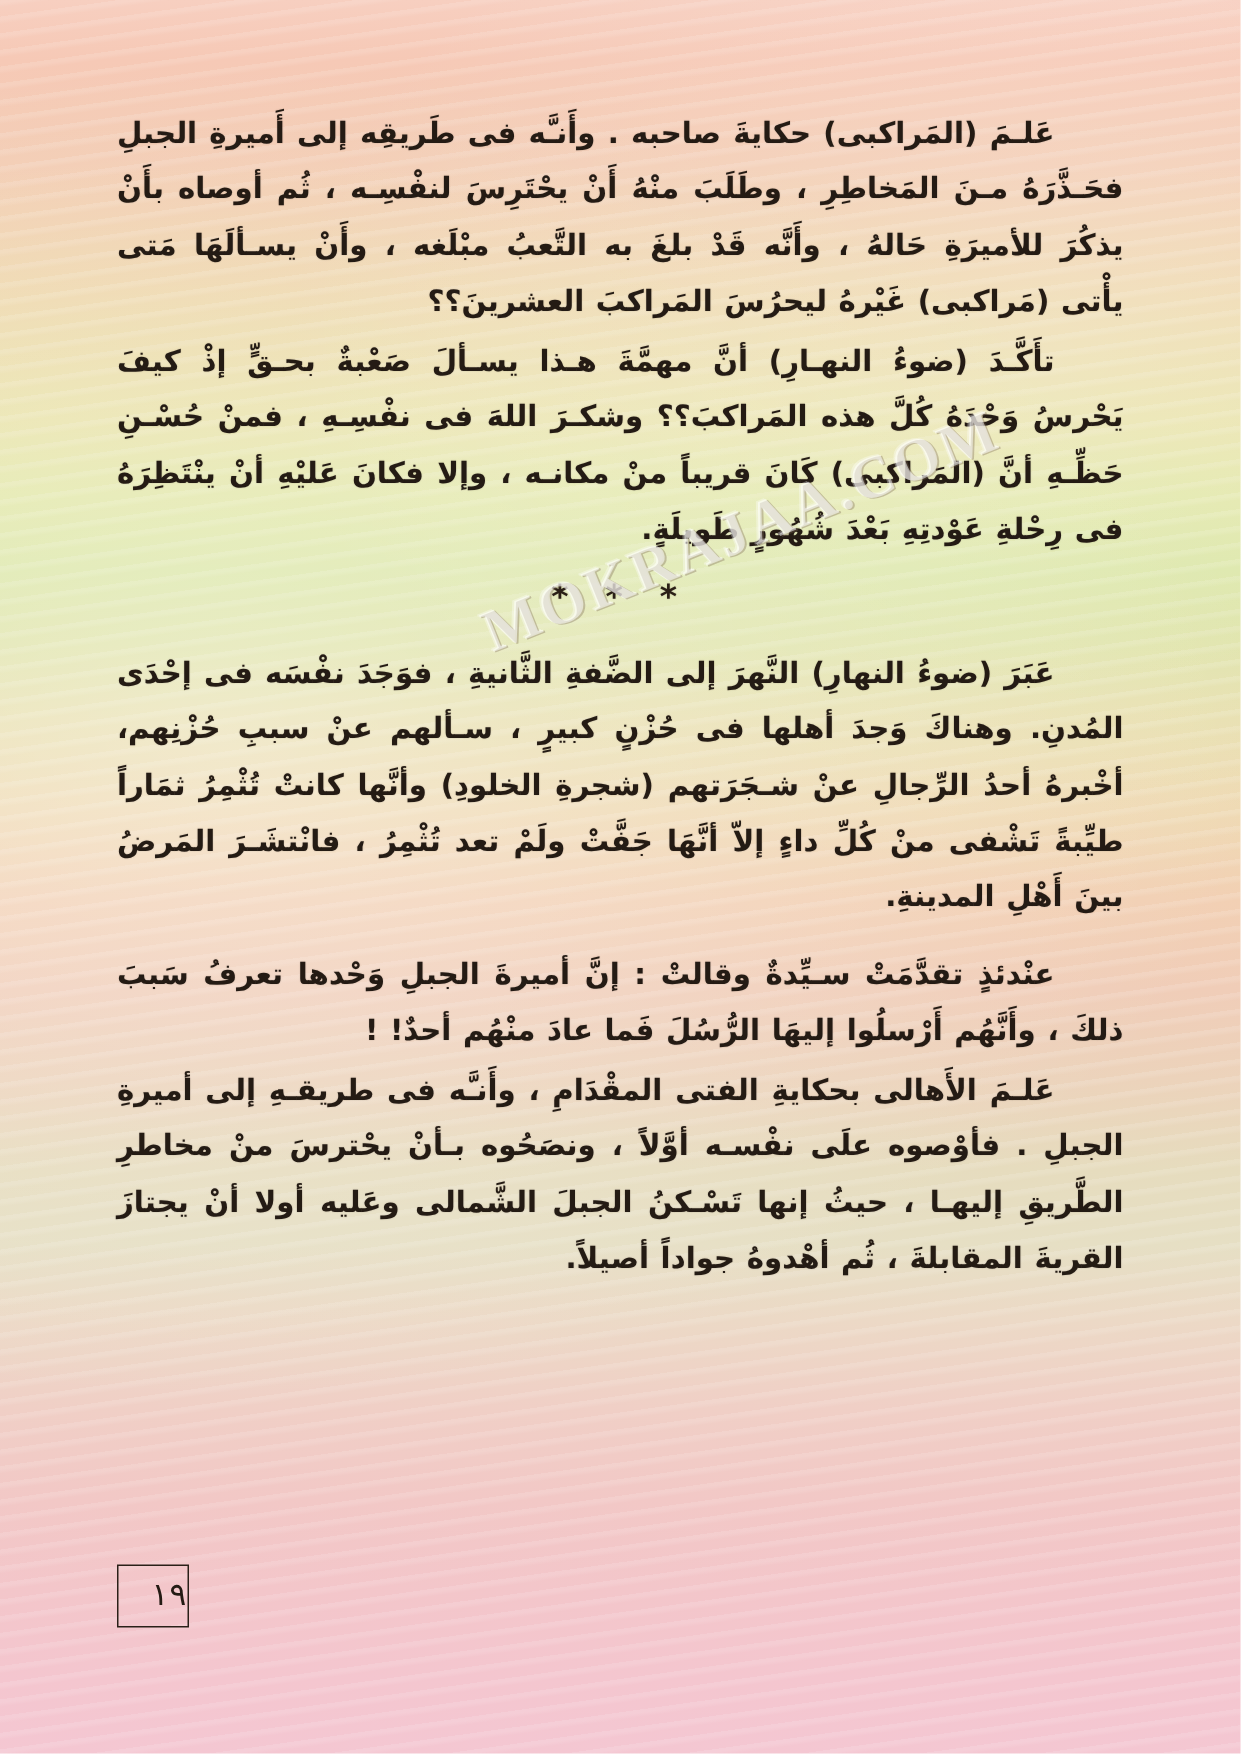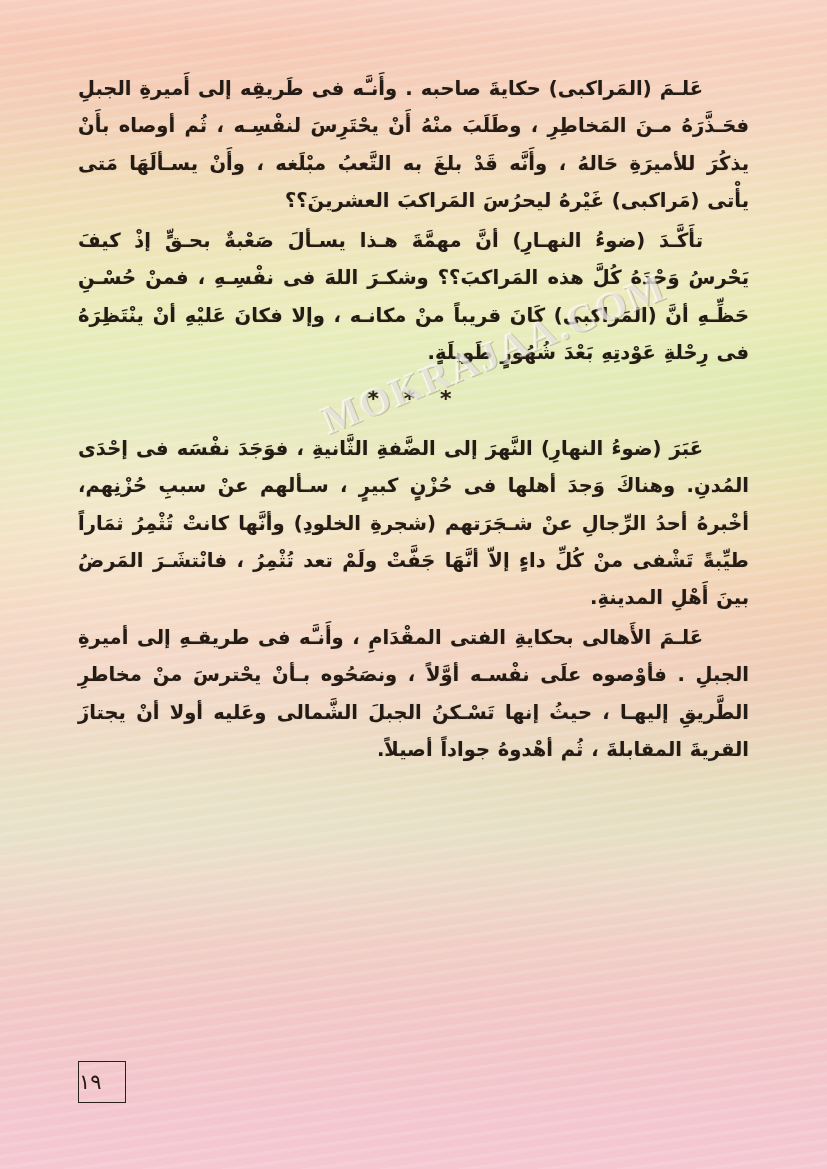--- a/index.html
+++ b/index.html
@@ -124,51 +124,52 @@
       -1px -1px 0 rgba(255,255,255,0.35);
     pointer-events: none;
     white-space: nowrap;
     direction: ltr;
   }
 
   
   .page-number {
     position: absolute;
     left: 78px;
-    bottom: 66px;
+    bottom: 84px;
     z-index: 5;
     width: 46px;
     height: 40px;
     border: 1.6px solid #2a2018;
     display: flex;
     align-items: center;
-    justify-content: flex-end;
+    justify-content: flex-start;
     font-size: 21px;
     color: #241b14;
     background: transparent;
-    font-family: Liberation Sans, sans-serif;
+    font-family: Liberation Mono, monospace;
   }
 </style>
 </head>
 <body>
 
 <div class="page">
 
   <div class="watermark">MOKRAJAA.COM</div>
 
   <div class="content">
 
     <p class="para">عَلـمَ (المَراكبى) حكايةَ صاحبه . وأَنـَّه فى طَريقِه إلى أَميرةِ الجبلِ فحَـذَّرَهُ مـنَ المَخاطِرِ ، وطَلَبَ منْهُ أَنْ يحْتَرِسَ لنفْسِـه ، ثُم أوصاه بأَنْ يذكُرَ للأميرَةِ حَالهُ ، وأَنَّه قَدْ بلغَ به التَّعبُ مبْلَغه ، وأَنْ يسـألَهَا مَتى يأْتى (مَراكبى) غَيْرهُ ليحرُسَ المَراكبَ العشرينَ؟؟</p>
 
     <p class="para">تأَكَّـدَ (ضوءُ النهـارِ) أنَّ مهمَّةَ هـذا يسـألَ صَعْبةٌ بحـقٍّ إذْ كيفَ يَحْرسُ وَحْدَهُ كُلَّ هذه المَراكبَ؟؟ وشكـرَ اللهَ فى نفْسِـهِ ، فمنْ حُسْـنِ حَظِّـهِ أنَّ (المَراكبى) كَانَ قريباً منْ مكانـه ، وإلا فكانَ عَليْهِ أنْ ينْتَظِرَهُ فى رِحْلةِ عَوْدتِهِ بَعْدَ شُهُورٍ طَويلَةٍ.</p>
 
     <div class="divider">* * *</div>
 
     <p class="para">عَبَرَ (ضوءُ النهارِ) النَّهرَ إلى الضَّفةِ الثَّانيةِ ، فوَجَدَ نفْسَه فى إحْدَى المُدنِ. وهناكَ وَجدَ أهلها فى حُزْنٍ كبيرٍ ، سـألهم عنْ سببِ حُزْنِهم، أخْبرهُ أحدُ الرِّجالِ عنْ شـجَرَتهم (شجرةِ الخلودِ) وأنَّها كانتْ تُثْمِرُ ثمَاراً طيِّبةً تَشْفى منْ كُلِّ داءٍ إلاّ أنَّهَا جَفَّتْ ولَمْ تعد تُثْمِرُ ، فانْتشَـرَ المَرضُ بينَ أَهْلِ المدينةِ.</p>
 
+    <p class="para para-gap">عنْدئذٍ تقدَّمَتْ سـيِّدةٌ وقالتْ : إنَّ أميرةَ الجبلِ وَحْدها تعرفُ سَببَ ذلكَ ، وأَنَّهُم أَرْسلُوا إليهَا الرُّسُلَ فَما عادَ منْهُم أحدٌ! !</p>
 
     <p class="para">عَلـمَ الأَهالى بحكايةِ الفتى المقْدَامِ ، وأَنـَّه فى طريقـهِ إلى أميرةِ الجبلِ . فأوْصوه علَى نفْسـه أوَّلاً ، ونصَحُوه بـأنْ يحْترسَ منْ مخاطرِ الطَّريقِ إليهـا ، حيثُ إنها تَسْـكنُ الجبلَ الشَّمالى وعَليه أولا أنْ يجتازَ القريةَ المقابلةَ ، ثُم أهْدوهُ جواداً أصيلاً.</p>
 
   </div>
 
   <div class="page-number">
     <span>١٩</span>
   </div>
 
 </div>

